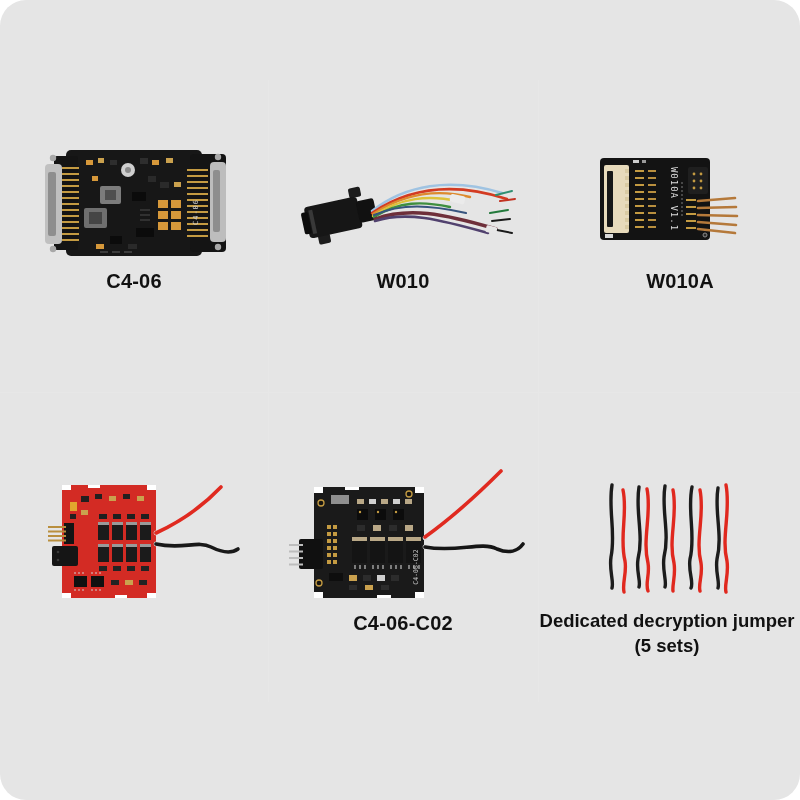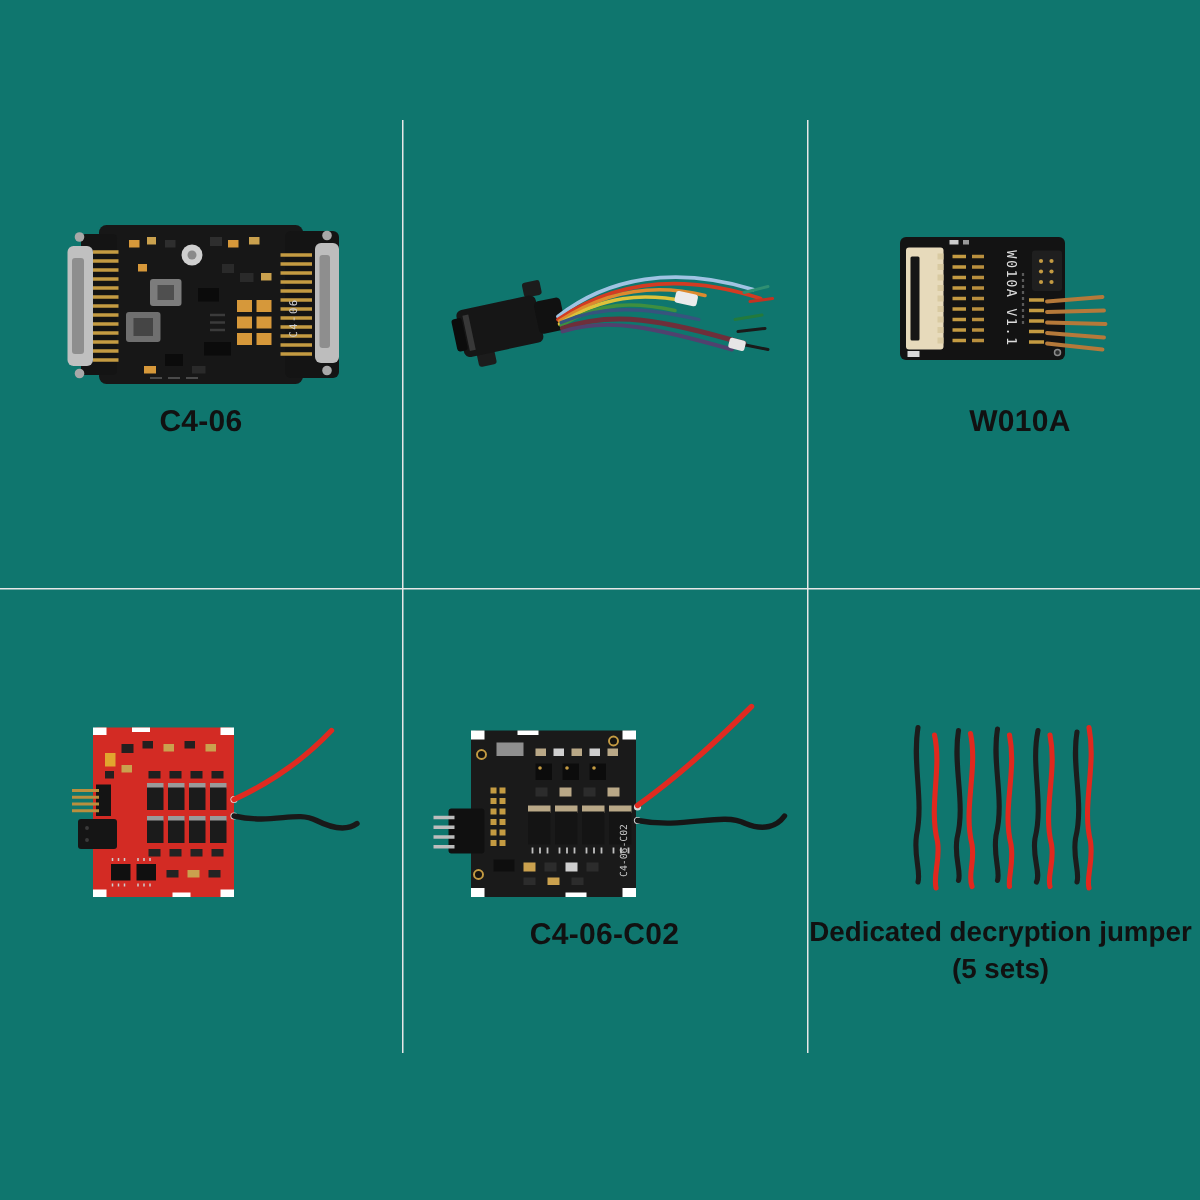--- a/index.html
+++ b/index.html
@@ -1,17 +1,17 @@
 <!DOCTYPE html>
 <html><head>
 <meta charset="utf-8">
 <style>
   html,body{margin:0;padding:0;background:#ffffff;}
-  #canvas{position:relative;width:800px;height:800px;background:#0f766e;overflow:hidden;
-          font-family:"Liberation Sans", sans-serif;}
+  #canvas{position:relative;width:800px;height:800px;background:#e5e5e5;overflow:hidden;
+          font-family:"Liberation Sans", sans-serif;border-radius:26px;}
   .vline{position:absolute;top:80px;height:622px;width:1px;background:#e7e7e7;}
   .hline{position:absolute;top:392px;left:0;width:800px;height:1px;background:#e7e7e7;}
   .plabel{position:absolute;color:#111111;font-weight:700;font-size:20px;line-height:23px;
           text-align:center;letter-spacing:0.2px;}
   .plabel2{position:absolute;color:#111111;font-weight:700;font-size:18.5px;line-height:25px;
            text-align:center;white-space:nowrap;}
   .prod{position:absolute;}
   svg{display:block;}
 </style>
 </head>
@@ -326,20 +326,21 @@
         </g>
         <g>
           <path d="M143,13 C139,36 148,60 142,84 C140,97 145,107 143,113" stroke="#1c1c1c"></path>
           <path d="M151,10 C156,36 146,62 152,86 C154,100 149,110 151,117" stroke="#e0281e"></path>
         </g>
       </g>
     </svg>
   </div>
 
   <div class="plabel" style="left:0;top:270px;width:268px">C4-06</div>
+  <div class="plabel" style="left:268px;top:270px;width:270px">W010</div>
   <div class="plabel" style="left:549px;top:270px;width:262px">W010A</div>
   <div class="plabel" style="left:268px;top:612px;width:270px">C4-06-C02</div>
   <div class="plabel2" style="left:527px;top:608px;width:280px">
     <div>Dedicated decryption jumper</div>
     <div>(5 sets)</div>
   </div>
 
 </div>
 
 </body></html>

